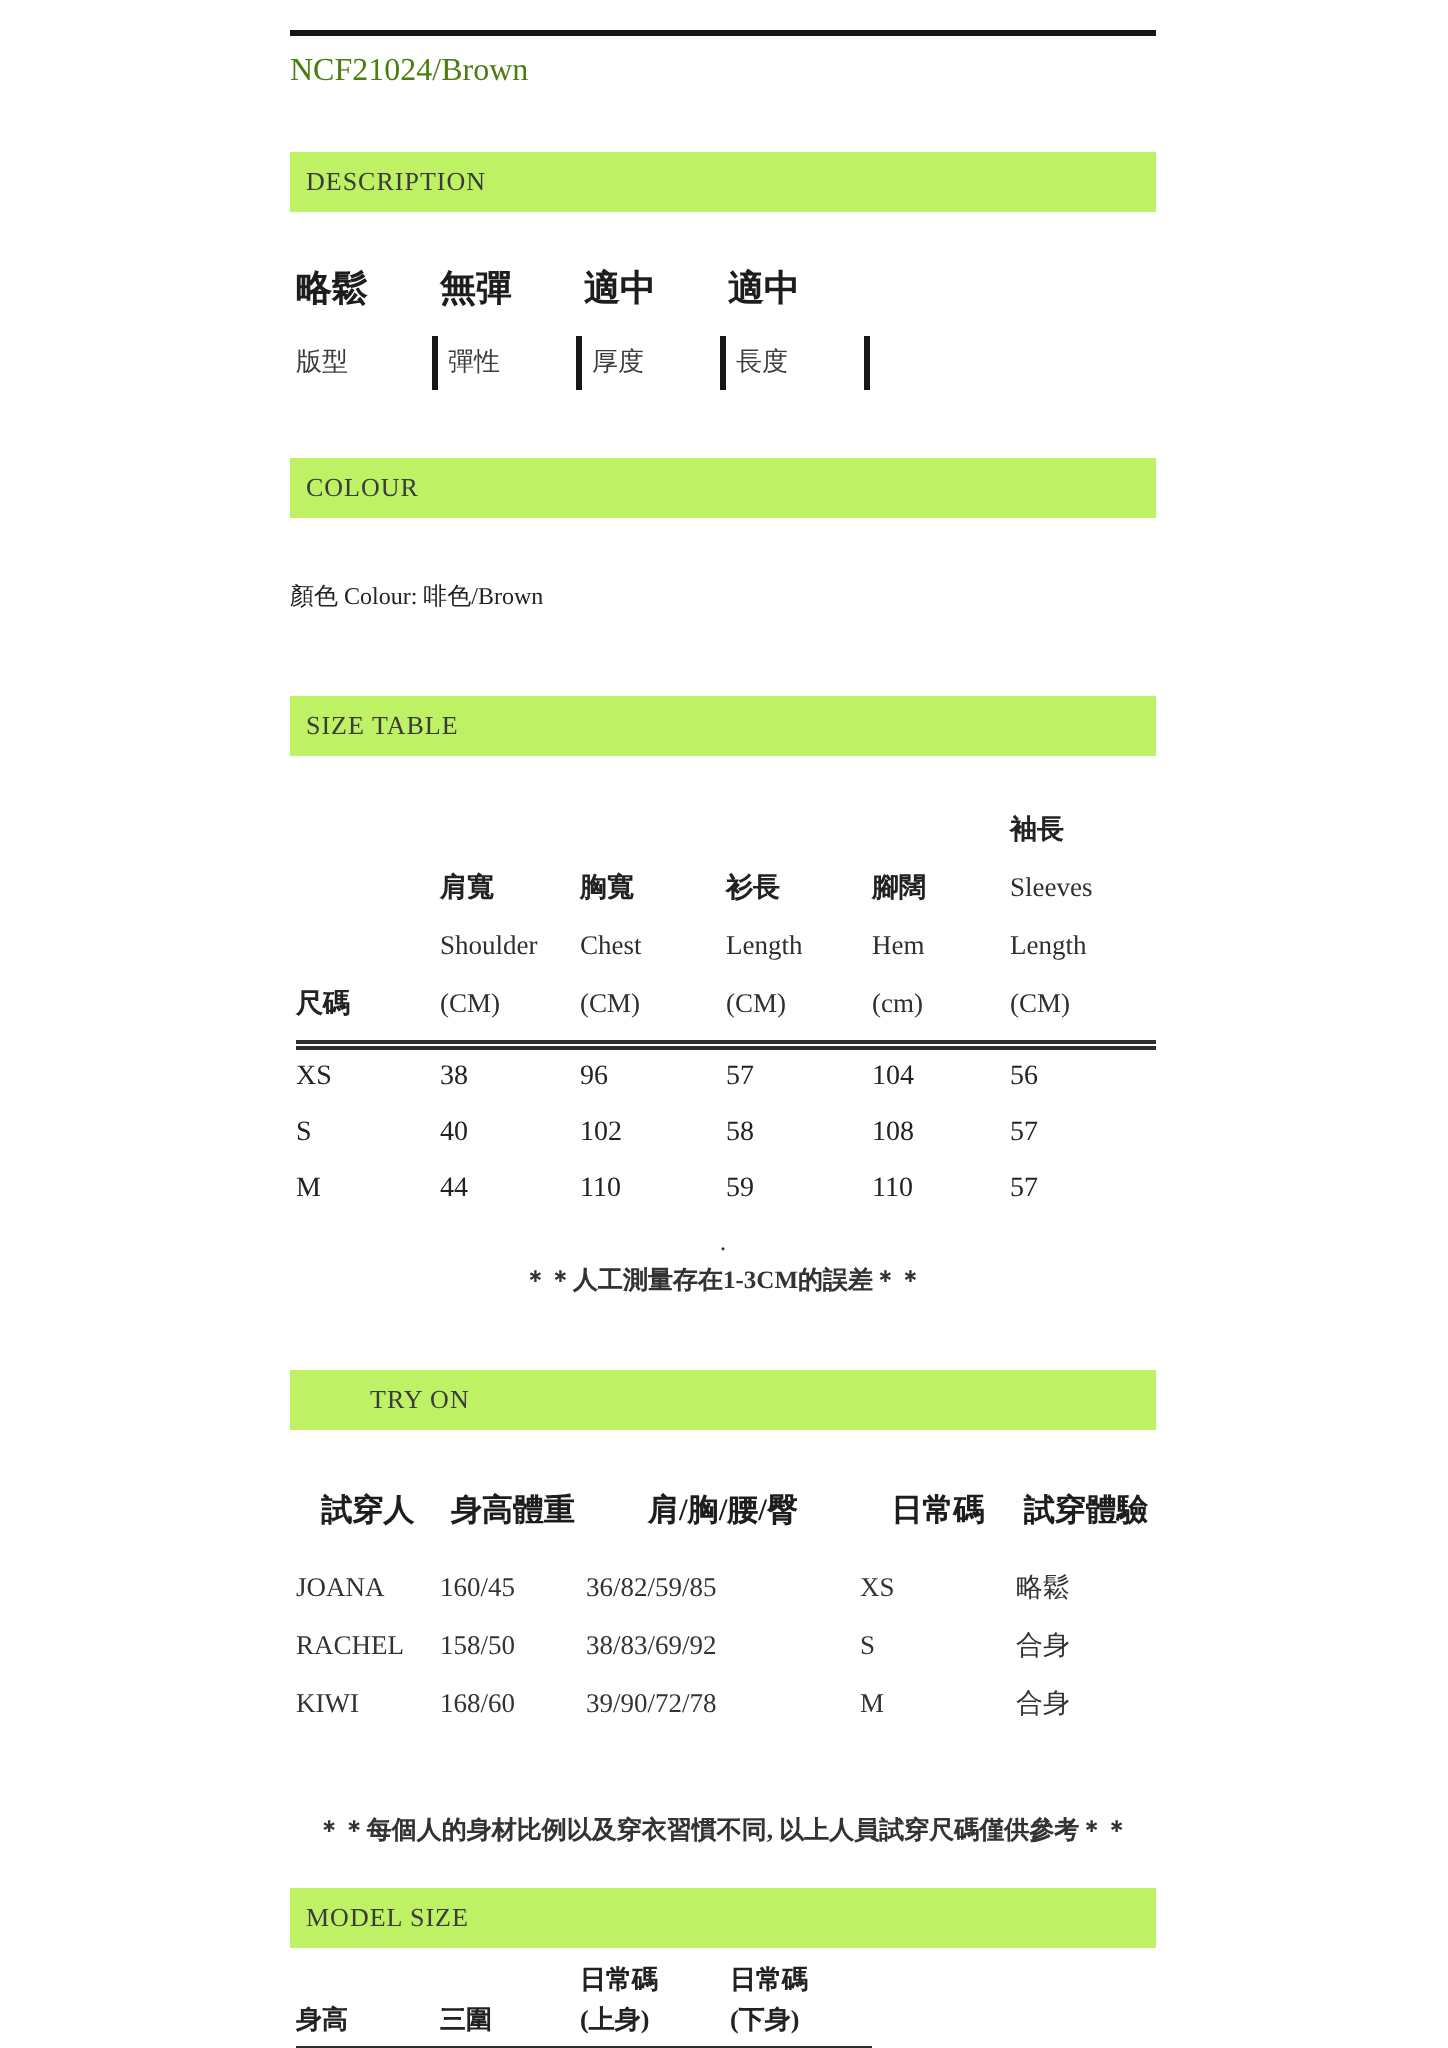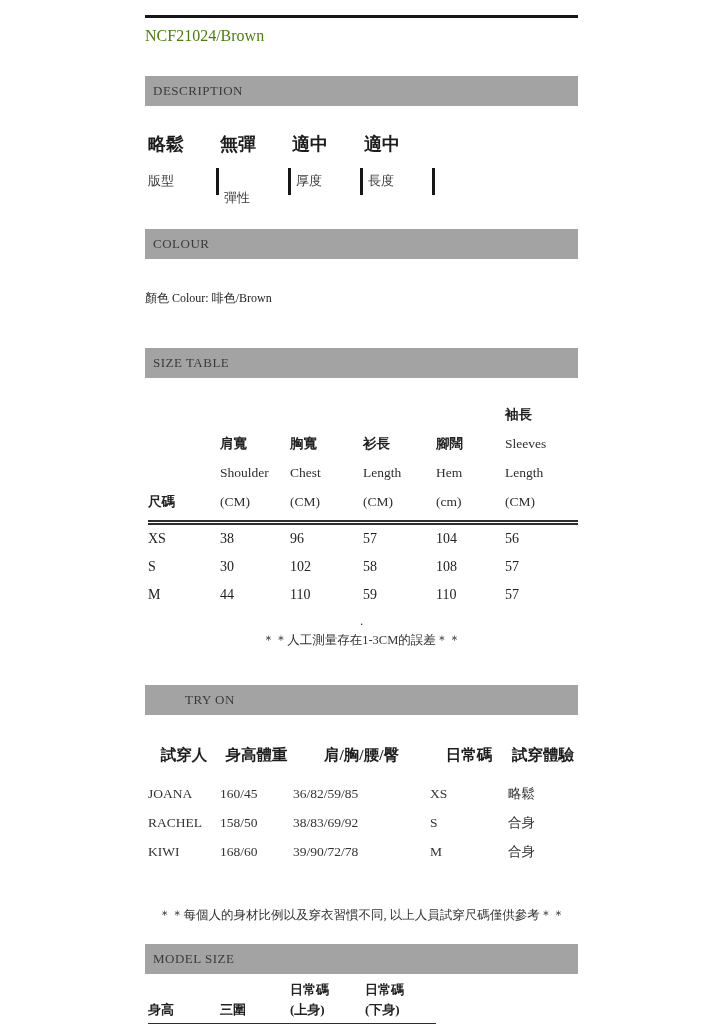--- a/index.html
+++ b/index.html
@@ -24,21 +24,21 @@
     height: 0;
   }
   .product-title {
     padding-top: 9px;
     font-size: 16px;
     color: #4d7c0f;
   }
   .section-bar {
     height: 30px;
     line-height: 30px;
-    background: #a3a3a3;
+    background: #bef264;
     font-size: 13px;
     letter-spacing: 0.5px;
     padding-left: 8px;
     color: #3a3a3a;
     box-sizing: border-box;
   }
   .bar-description { margin-top: 31px; }
   .bar-colour     { margin-top: 30px; }
   .bar-size       { margin-top: 41px; }
   .bar-tryon      { margin-top: 36px; padding-left: 40px; }
@@ -66,21 +66,21 @@
     white-space: nowrap;
   }
   .attr-bar {
     position: absolute;
     top: 36px;
     width: 3px;
     height: 27px;
     background: #161616;
   }
   .v0 { left: 3px; }   .v1 { left: 75px; }  .v2 { left: 147px; } .v3 { left: 219px; }
-  .l0 { left: 3px; }   .l1 { left: 79px; margin-top: 17px; }  .l2 { left: 151px; text-align: right; } .l3 { left: 223px; }
+  .l0 { left: 3px; }   .l1 { left: 79px; }  .l2 { left: 151px; text-align: right; } .l3 { left: 223px; }
   .b0 { left: 71px; }  .b1 { left: 143px; } .b2 { left: 215px; } .b3 { left: 287px; }
 
   .colour-line {
     margin-top: 31px;
     font-size: 12px;
     color: #222222;
   }
 
   table {
     border-collapse: collapse;
@@ -114,20 +114,21 @@
     text-align: center;
     font-size: 13px;
     margin-top: 7px;
     color: #333333;
     line-height: 10px;
   }
   .table-note {
     text-align: center;
     font-size: 12.5px;
     color: #333333;
+    font-weight: bold;
   }
   .note-size  { margin-top: 6px; }
   .note-tryon { margin-top: 41px; }
 
   
   .tryon-table {
     width: 430px;
     margin: 30px 0 0 3px;
   }
   .tryon-table th {
@@ -247,21 +248,21 @@
       <tr>
         <td>XS</td>
         <td>38</td>
         <td>96</td>
         <td>57</td>
         <td>104</td>
         <td>56</td>
       </tr>
       <tr>
         <td>S</td>
-        <td>30</td>
+        <td>40</td>
         <td>102</td>
         <td>58</td>
         <td>108</td>
         <td>57</td>
       </tr>
       <tr>
         <td>M</td>
         <td>44</td>
         <td>110</td>
         <td>59</td>

